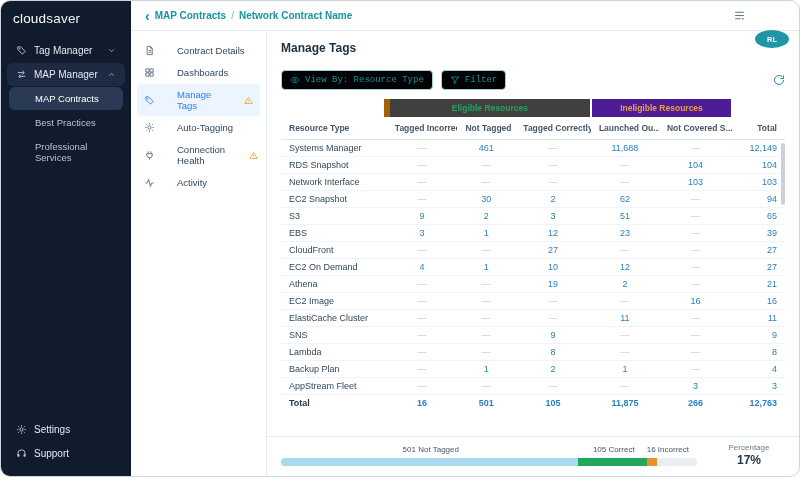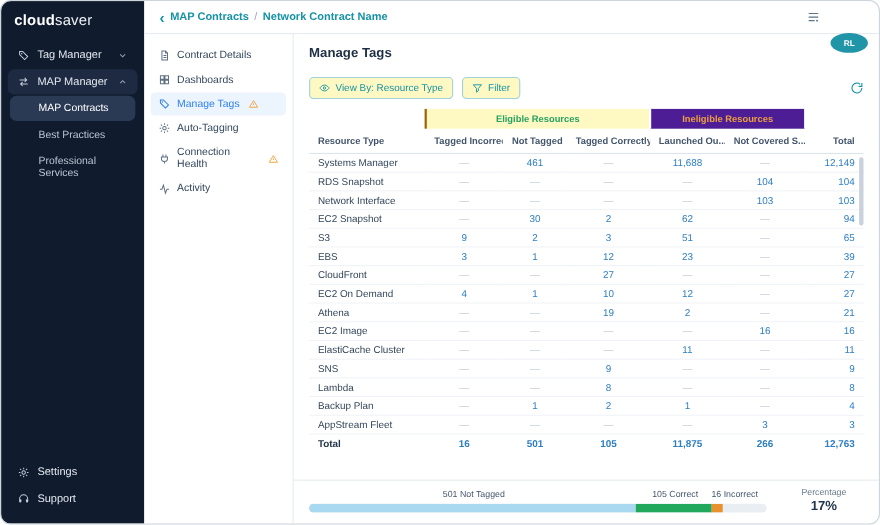--- a/index.html
+++ b/index.html
@@ -6,21 +6,21 @@
   html,body { margin:0; padding:0; background:#fff; }
   body { font-family:"Liberation Sans", sans-serif; }
 
   .window { width:800px; height:477px; display:flex; border:1px solid #ccd4dc;
     border-radius:10px; overflow:hidden; background:#fff; }
 
   
   .sidebar { width:130px; min-width:130px; background:#101b2d; color:#dfe5ee;
     display:flex; flex-direction:column; font-size:10px; }
   .logo { padding:10px 12px 12px; font-size:13.5px; letter-spacing:.2px; }
-  .logo-cloud { font-weight:700; color:#fff; }
+  .logo-cloud { font-weight:400; color:#fff; }
   .logo-saver { font-weight:300; color:#eef2f7; }
   .side-item { display:flex; align-items:center; gap:7px; padding:6px 9px;
     margin:1px 6px; border-radius:6px; cursor:pointer; color:#e3e9f1; }
   .side-item .icon { width:11px; height:11px; color:#c3cddc; flex:none; }
   .side-item .chev { margin-left:auto; width:9px; height:9px; color:#93a1b6; }
   .side-item.parent-active { background:#1d2a41; }
   .side-sub { padding:6px 10px 6px 26px; margin:1px 8px; border-radius:6px;
     color:#b9c4d3; cursor:pointer; font-size:9.5px; }
   .side-sub.active { background:#2a3a55; color:#fff; }
   .side-bottom { margin-top:auto; padding-bottom:10px; }
@@ -37,42 +37,42 @@
   .top-actions { display:flex; align-items:center; gap:9px; }
   .top-icon { width:13px; height:13px; color:#5b7585; cursor:pointer; }
   .avatar { width:34px; height:18px; border-radius:50%; background:#2195a8; color:#fff;
     font-size:7.5px; font-weight:700; display:flex; align-items:center; justify-content:center; cursor:pointer;margin-top:47px; }
 
   .content { flex:1; display:flex; min-height:0; }
 
   
   .subnav { width:136px; min-width:136px; border-right:1px solid #e6ebf0; padding-top:8px;
     font-size:9.5px; color:#33475c; }
-  .nav-item { display:flex; align-items:center; gap:6px; padding:5px 7px; margin:1px 6px;
+  .nav-item { display:flex; align-items:center; gap:22px; padding:5px 7px; margin:1px 6px;
     border-radius:4px; cursor:pointer; }
   .nav-item .icon { width:11px; height:11px; color:#5d7084; flex:none; }
   .nav-item.active { color:#2f80ed; background:#ecf4fd; }
   .nav-item.active .icon { color:#2f80ed; }
   .warn { width:9px; height:9px; color:#f0a03c; margin-left:2px; flex:none; }
 
   
   .main { flex:1; display:flex; flex-direction:column; min-width:0; }
   .main-body { flex:1; padding:8px 14px 0; min-height:0; }
   .page-title { font-size:12px; font-weight:700; margin:2px 0 15px; color:#1d2f44; }
   .controls { display:flex; align-items:center; gap:8px; margin-bottom:9px; }
   .btn { display:inline-flex; align-items:center; gap:5px; border:1px solid #9fd2db;
-    background:#fef9c3; color:#1692a6; border-radius:4px; font-size:9px; padding:4px 8px;
-    font-family:Liberation Sans, sans-serif; cursor:pointer;justify-content:space-between; }
+    background:#000000; color:#1692a6; border-radius:4px; font-size:9px; padding:4px 8px;
+    font-family:Liberation Mono, monospace; cursor:pointer;justify-content:space-between; }
   .btn .icon { width:10px; height:10px; }
   .refresh { margin-left:auto; width:12px; height:12px; color:#1692a6; cursor:pointer; }
 
   .table-wrap { position:relative; }
   table { width:100%; border-collapse:collapse; table-layout:fixed; font-size:9px; }
   .group-row th { padding:4px 0; font-size:8.5px; font-weight:700; }
-  .g-eligible { background:#fef9c3; color:#27a163; border-left:2px solid #a16207; border-right:2px solid #fff; }
+  .g-eligible { background:#404040; color:#27a163; border-left:6px solid #a16207; border-right:2px solid #fff; }
   .g-ineligible { background:#4c1d95; color:#ee9f3f; border-right:2px solid #fff; }
   .col-row th { text-align:left; padding:6px 8px; font-size:8.5px; color:#44566c;
     border-bottom:1px solid #dde4ec; font-weight:700; overflow:hidden; white-space:nowrap; cursor:pointer; }
   .col-row th.c-total { text-align:right; }
   tbody td { padding:2.5px 8px; border-bottom:1px solid #f0f3f7; line-height:11px;
     overflow:hidden; white-space:nowrap; }
   td.rt { color:#33475b; }
   td.num { text-align:center; color:#2e7fc1; cursor:pointer; }
   td.num.dash { color:#c3ccd6; cursor:default; }
   td.col-total { text-align:right; }

